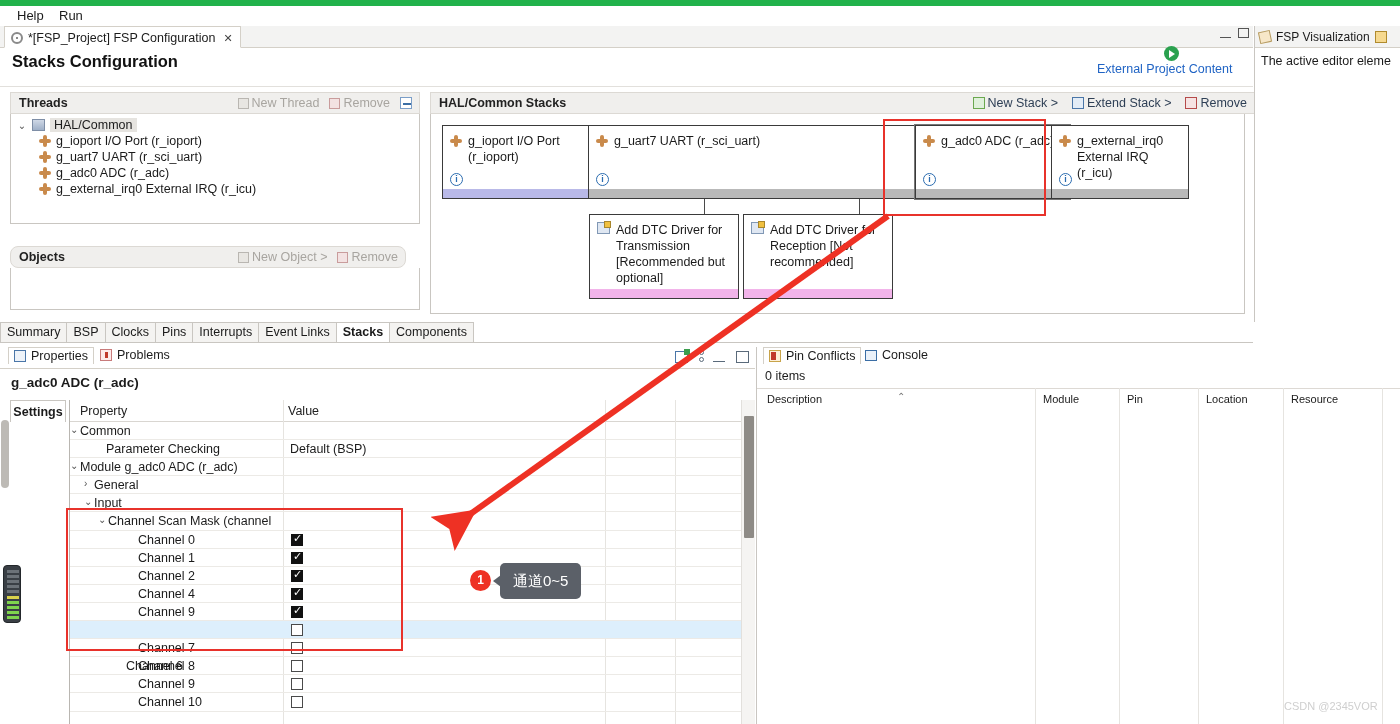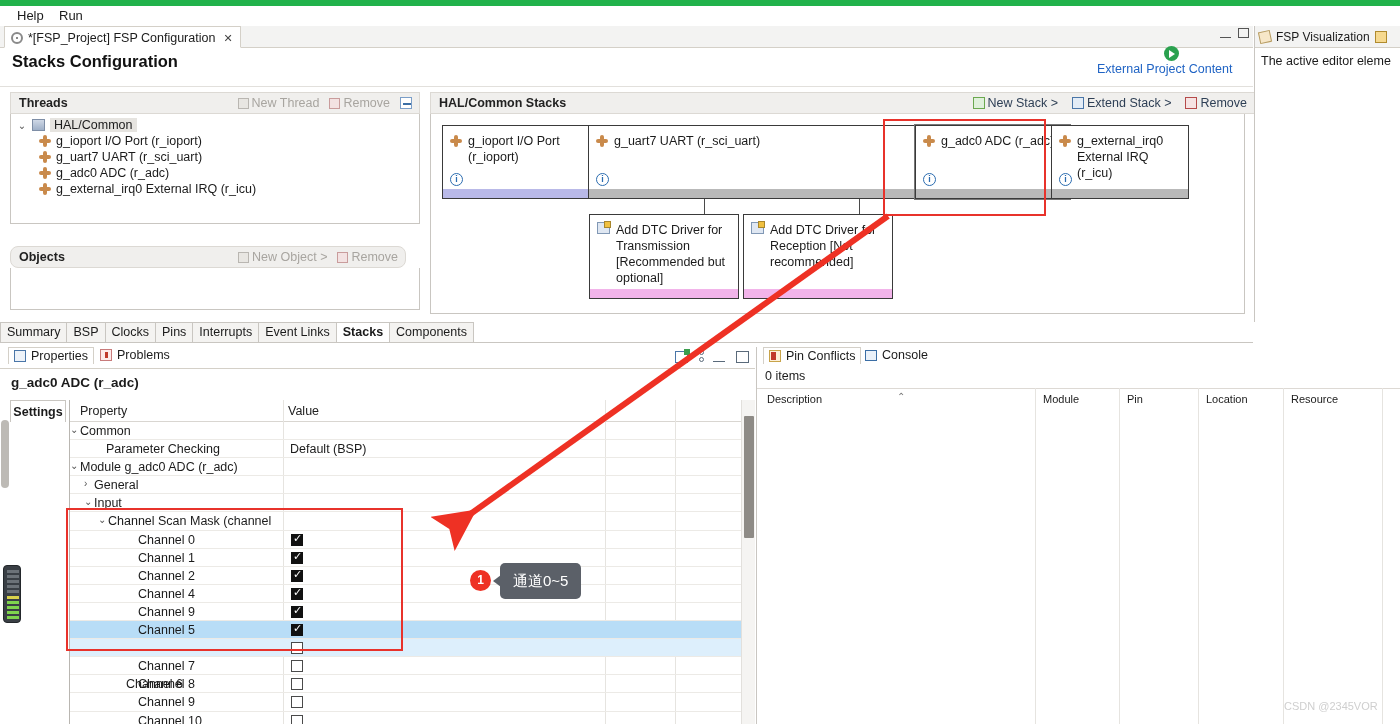--- a/index.html
+++ b/index.html
@@ -442,24 +442,20 @@
           <span class="cbx on"></span>
         </div>
         <div class="row">
           <span class="lbl" style="left: 68px;">Channel 4</span>
           <span class="cbx on"></span>
         </div>
         <div class="row">
           <span class="lbl" style="left: 68px;">Channel 9</span>
           <span class="cbx on"></span>
         </div>
-        <div class="row sel">
-          <span class="lbl" style="left: 68px;">Channel 5</span>
-          <span class="cbx on"></span>
-        </div>
         <div class="row sel2">
           <span class="lbl" style="left: 56px; margin-top: 36px;">Channel 6</span>
           <span class="cbx"></span>
         </div>
         <div class="row">
           <span class="lbl" style="left: 68px;">Channel 7</span>
           <span class="cbx"></span>
         </div>
         <div class="row">
           <span class="lbl" style="left: 68px;">Channel 8</span>

